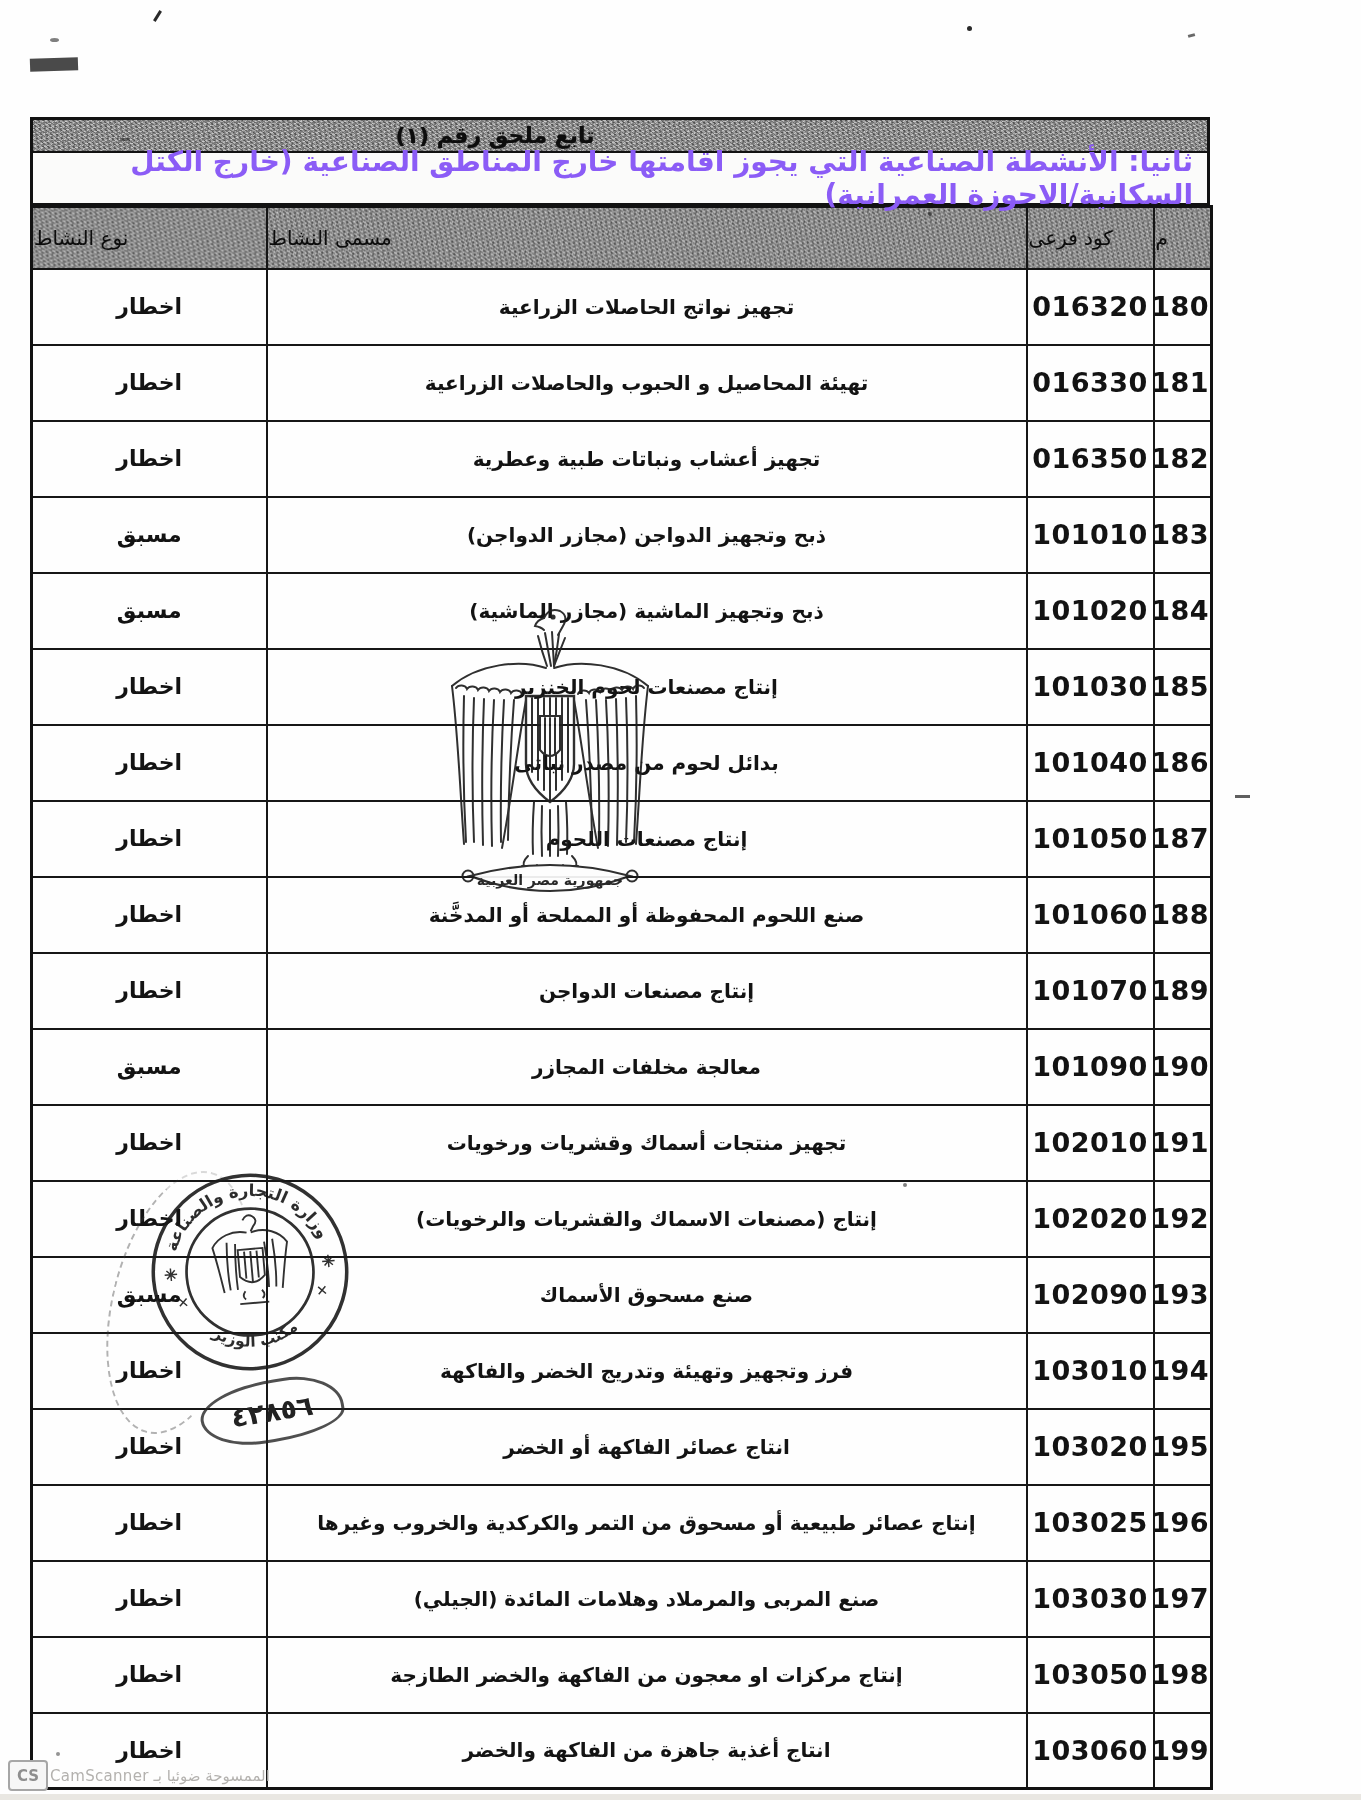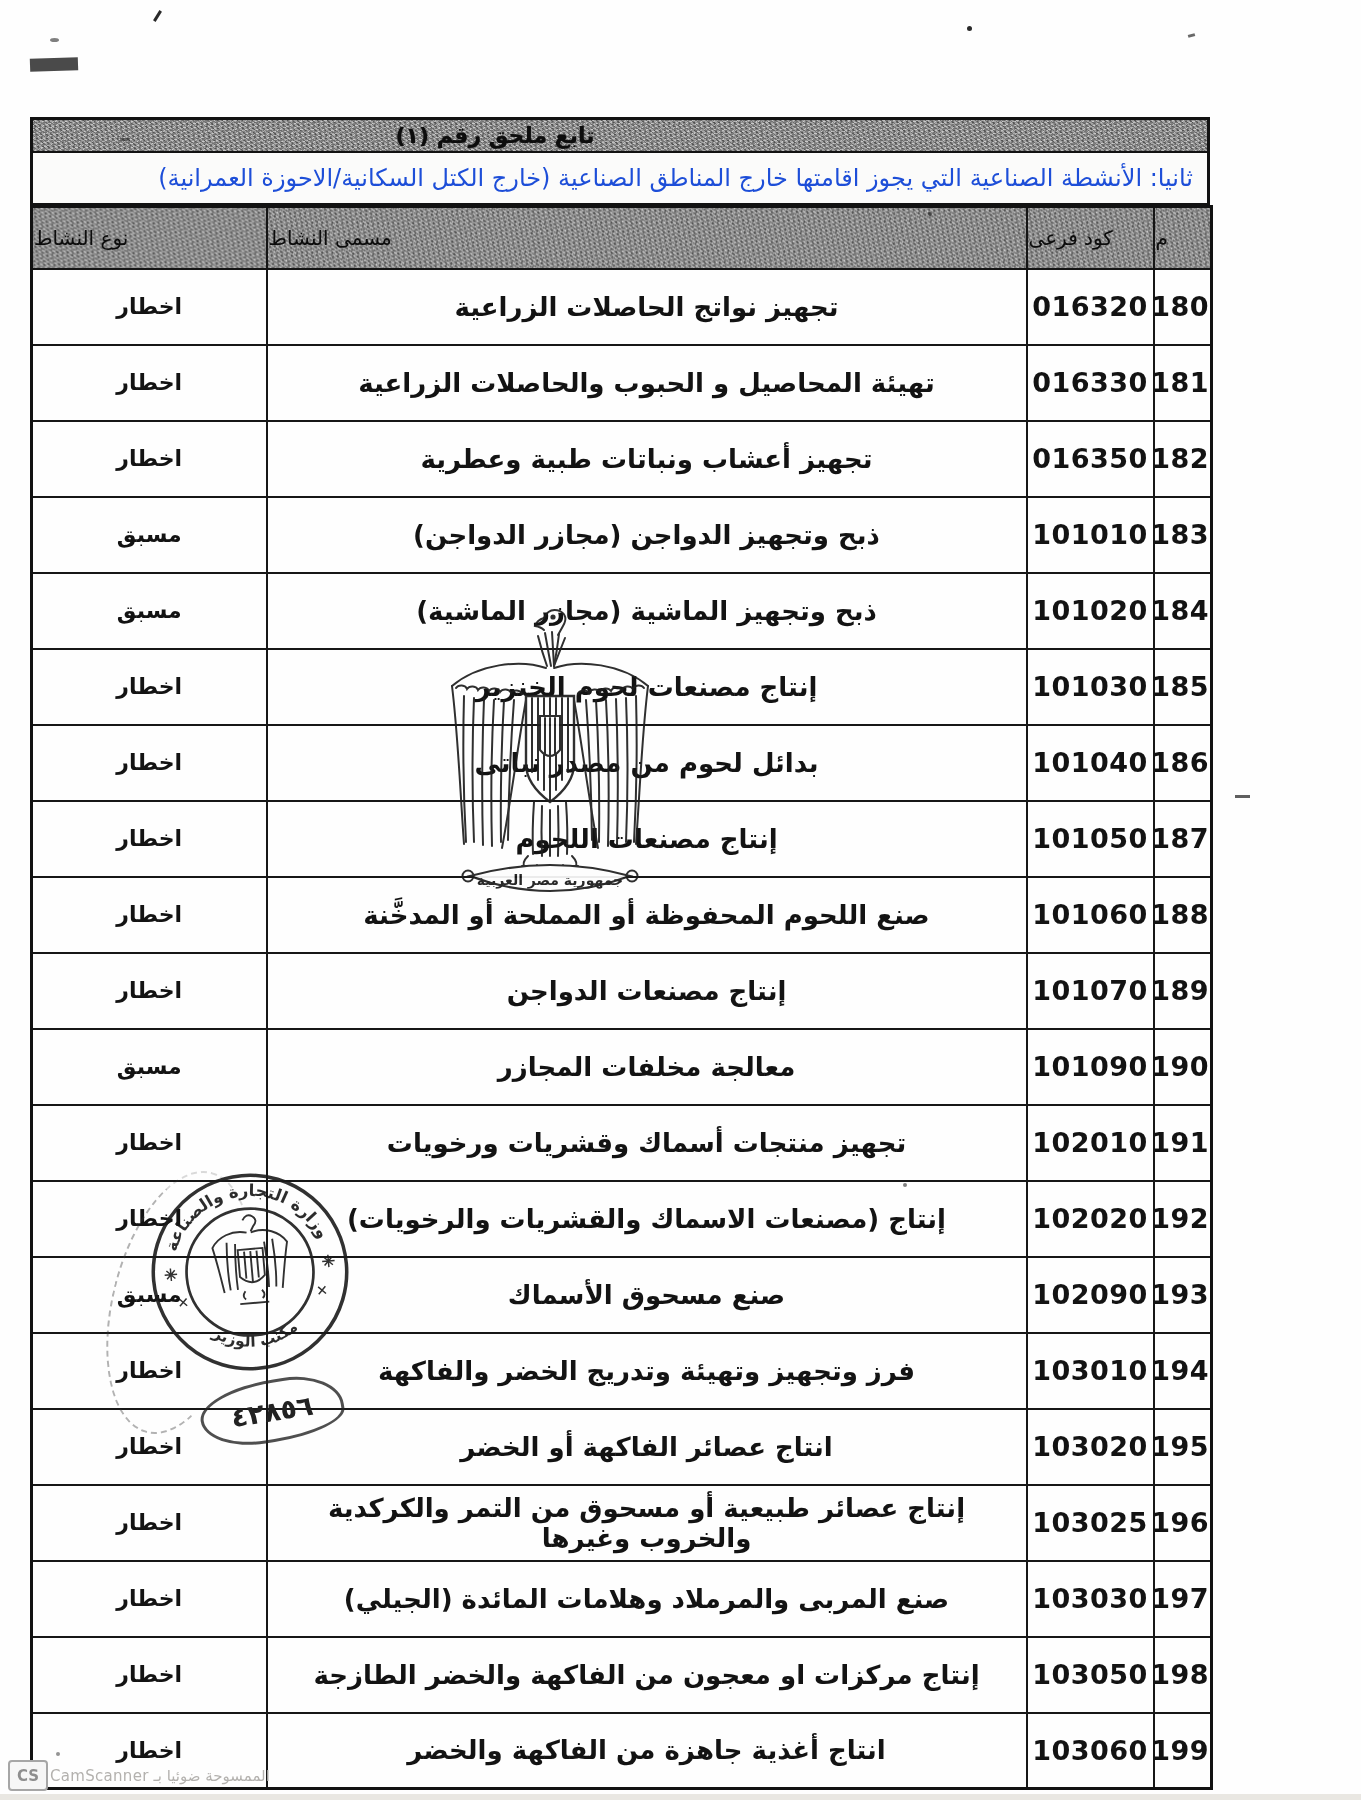--- a/index.html
+++ b/index.html
@@ -27,40 +27,40 @@
   .title-bar .t{
     font-size:22px;font-weight:bold;color:#0d0d0d;transform:translateX(-125px);
     text-shadow:0 0 1px rgba(0,0,0,.6);
   }
   .subtitle-bar{
     box-sizing:border-box;height:52px;
     border-left:3px solid #121212;border-right:3px solid #121212;border-bottom:2px solid #121212;
     background:#fbfbfa;direction:rtl;display:flex;align-items:center;
     padding:0 14px;
   }
-  .subtitle-bar .t{font-size:24px;font-weight:normal;color:#1d4ed8;}
+  .subtitle-bar .t{font-size:28px;font-weight:bold;color:#8b5cf6;}
   table.grid{
     width:100%;border-collapse:collapse;direction:rtl;table-layout:fixed;
     border:3px solid #121212;background:transparent;
   }
   table.grid col.c-num{width:58px}
   table.grid col.c-code{width:127px}
   table.grid col.c-name{width:760px}
   table.grid col.c-type{width:235px}
   table.grid th{
     box-sizing:border-box;height:62px;border:2.5px solid #141414;
     font-size:20px;font-weight:normal;color:#0c0c0c;text-align:left;vertical-align:middle;
   }
   table.grid td{
     box-sizing:border-box;height:76px;border:2.5px solid #171717;
     text-align:center;vertical-align:middle;background:transparent;
     font-weight:bold;
   }
   td.cell-num,td.cell-code{font-size:27px;letter-spacing:.5px;}
-  td.cell-name{font-size:26px;}
+  td.cell-name{font-size:20px;}
   td.cell-type{font-size:22px;}
   
   .emblem{position:absolute;left:428px;top:604px;width:244px;height:300px;z-index:3;opacity:.92;pointer-events:none;}
   
   .stamp{position:absolute;left:146px;top:1166px;width:208px;height:212px;z-index:4;transform:rotate(-5deg);opacity:.9;pointer-events:none;}
   .ghost-oval{
     position:absolute;left:112px;top:1168px;width:130px;height:265px;z-index:3;
     border:2px dashed rgba(55,55,55,.38);border-radius:50%;transform:rotate(14deg);
     border-right-color:transparent;border-top-color:rgba(55,55,55,.18);
   }

